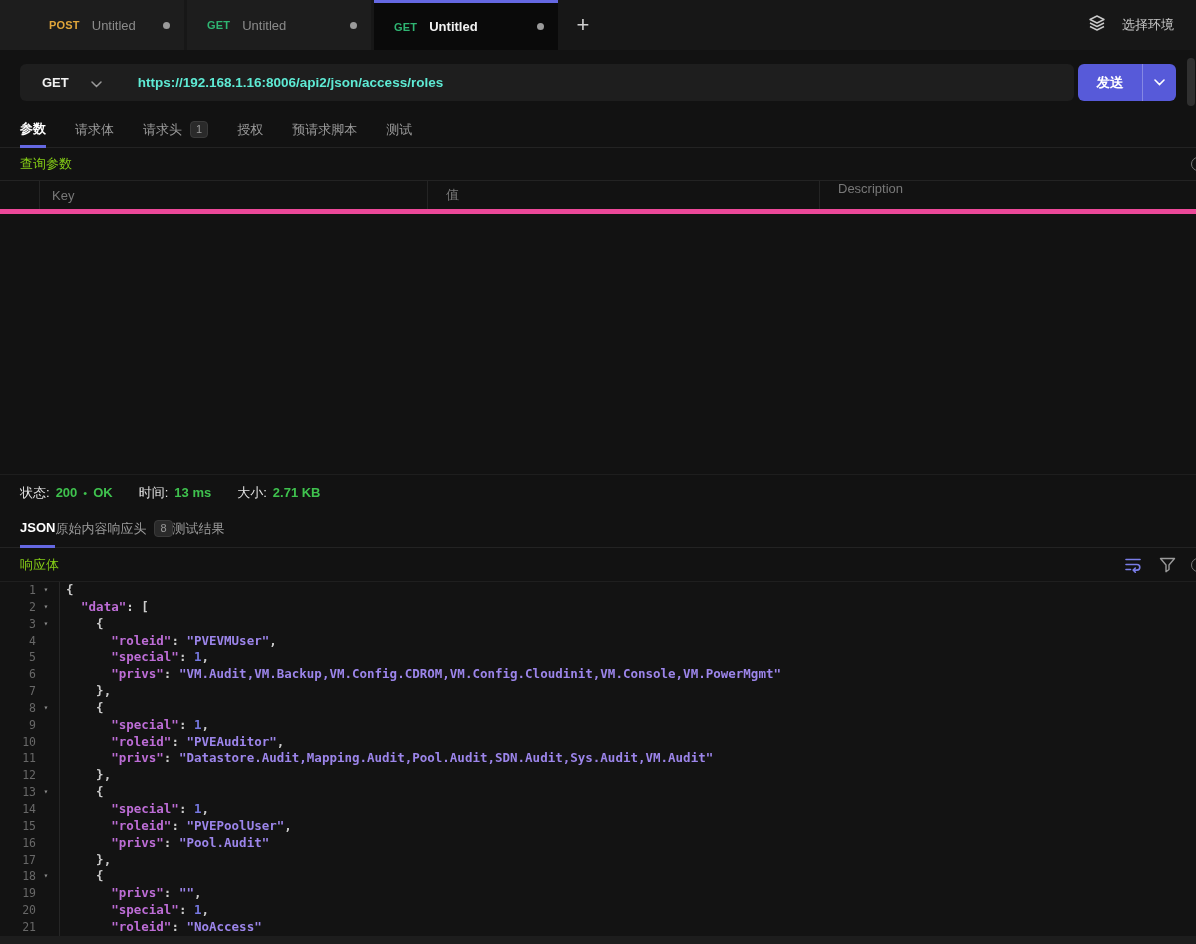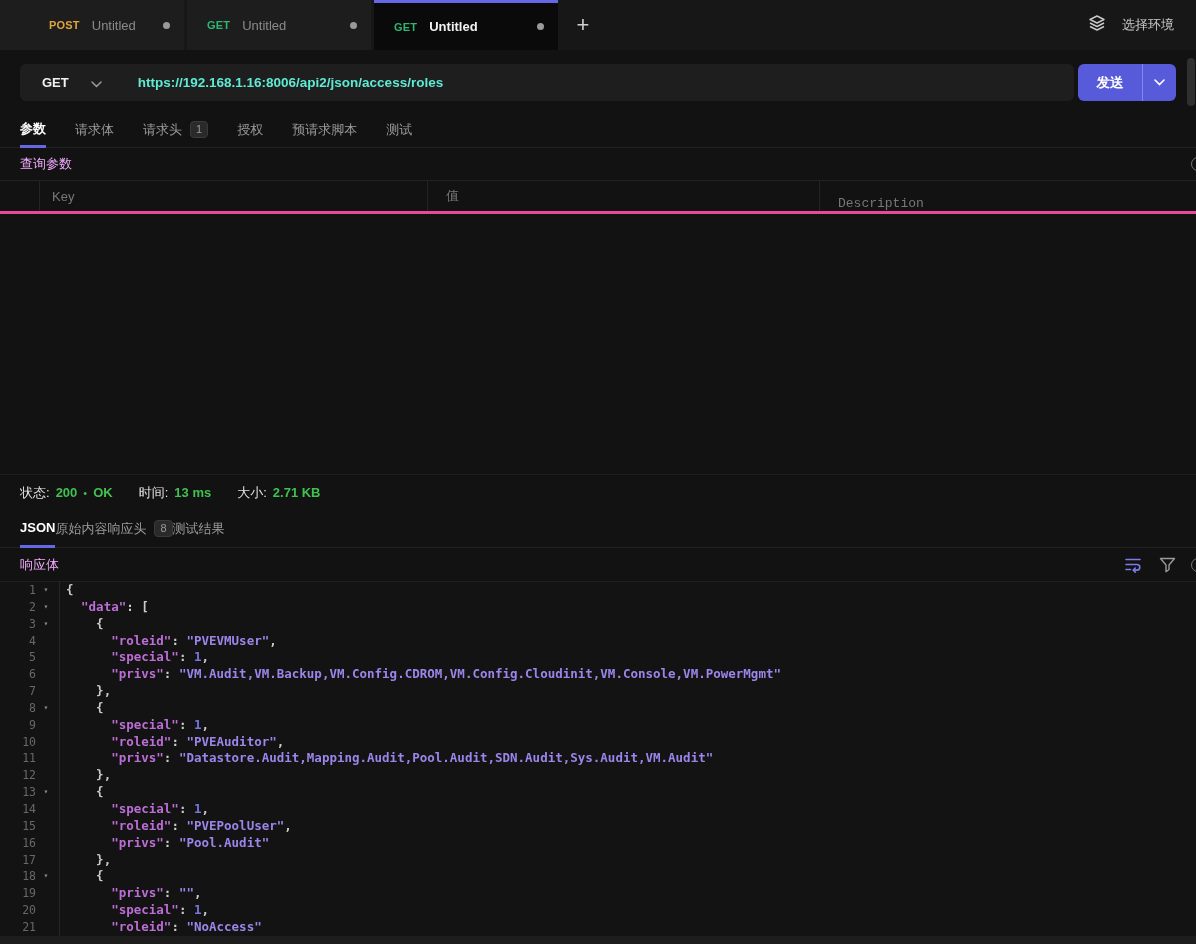--- a/index.html
+++ b/index.html
@@ -31,28 +31,28 @@
   .send-caret { width:33px; display:flex; align-items:center; justify-content:center; }
 
   
   .reqtabs { height:36px; display:flex; align-items:stretch; gap:29px; padding:0 20px; border-bottom:1px solid #232323; flex:0 0 auto; }
   .rtab { display:flex; align-items:center; font-size:13px; color:#9a9a9a; cursor:pointer; gap:8px; }
   .rtab.active { color:#fff; font-weight:bold; border-bottom:3px solid #6568e2; margin-bottom:-1px; }
   .badge { font-size:11px; color:#9a9a9a; background:#2a2a2a; border:1px solid #3a3a3a; border-radius:4px; padding:0 5px; line-height:15px; }
 
   
   .qp-row { height:33px; display:flex; align-items:center; padding-left:20px; border-bottom:1px solid #232323; position:relative; overflow:hidden; flex:0 0 auto; }
-  .qp-label { font-size:13px; color:#f0abfc; }
+  .qp-label { font-size:13px; color:#84cc16; }
   .cut-circle { position:absolute; right:-9px; width:14px; height:14px; border:1.5px solid #777; border-radius:50%; top:50%; transform:translateY(-50%); }
 
-  .ptable-head { height:33px; display:flex; align-items:stretch; border-bottom:3px solid #ec4899; font-size:13px; color:#787878; flex:0 0 auto; }
+  .ptable-head { height:33px; display:flex; align-items:stretch; border-bottom:5px solid #ec4899; font-size:13px; color:#787878; flex:0 0 auto; }
   .col-check { flex:0 0 40px; border-right:1px solid #242424; }
   .col-key { flex:0 0 388px; display:flex; align-items:center; padding-left:12px; border-right:1px solid #242424; }
   .col-val { flex:0 0 392px; display:flex; align-items:center; padding-left:18px; border-right:1px solid #242424; }
-  .col-desc { flex:1; display:flex; align-items:flex-end; padding-left:18px;font-family:Liberation Mono, monospace; }
+  .col-desc { flex:1; display:flex; align-items:flex-start; padding-left:18px; }
 
   .req-space { flex:1; background:#121212; }
 
   
   .statusbar { height:36px; display:flex; align-items:center; padding-left:20px; gap:26px; border-top:1px solid #1e1e1e; font-size:13px; flex:0 0 auto; }
   .stat { display:flex; align-items:center; gap:6px; }
   .stat .lbl { color:#e5e5e5; }
   .stat .val { color:#3fc24e; font-weight:bold; }
   .stat .sdot { color:#3fc24e; font-size:11px; }
 

